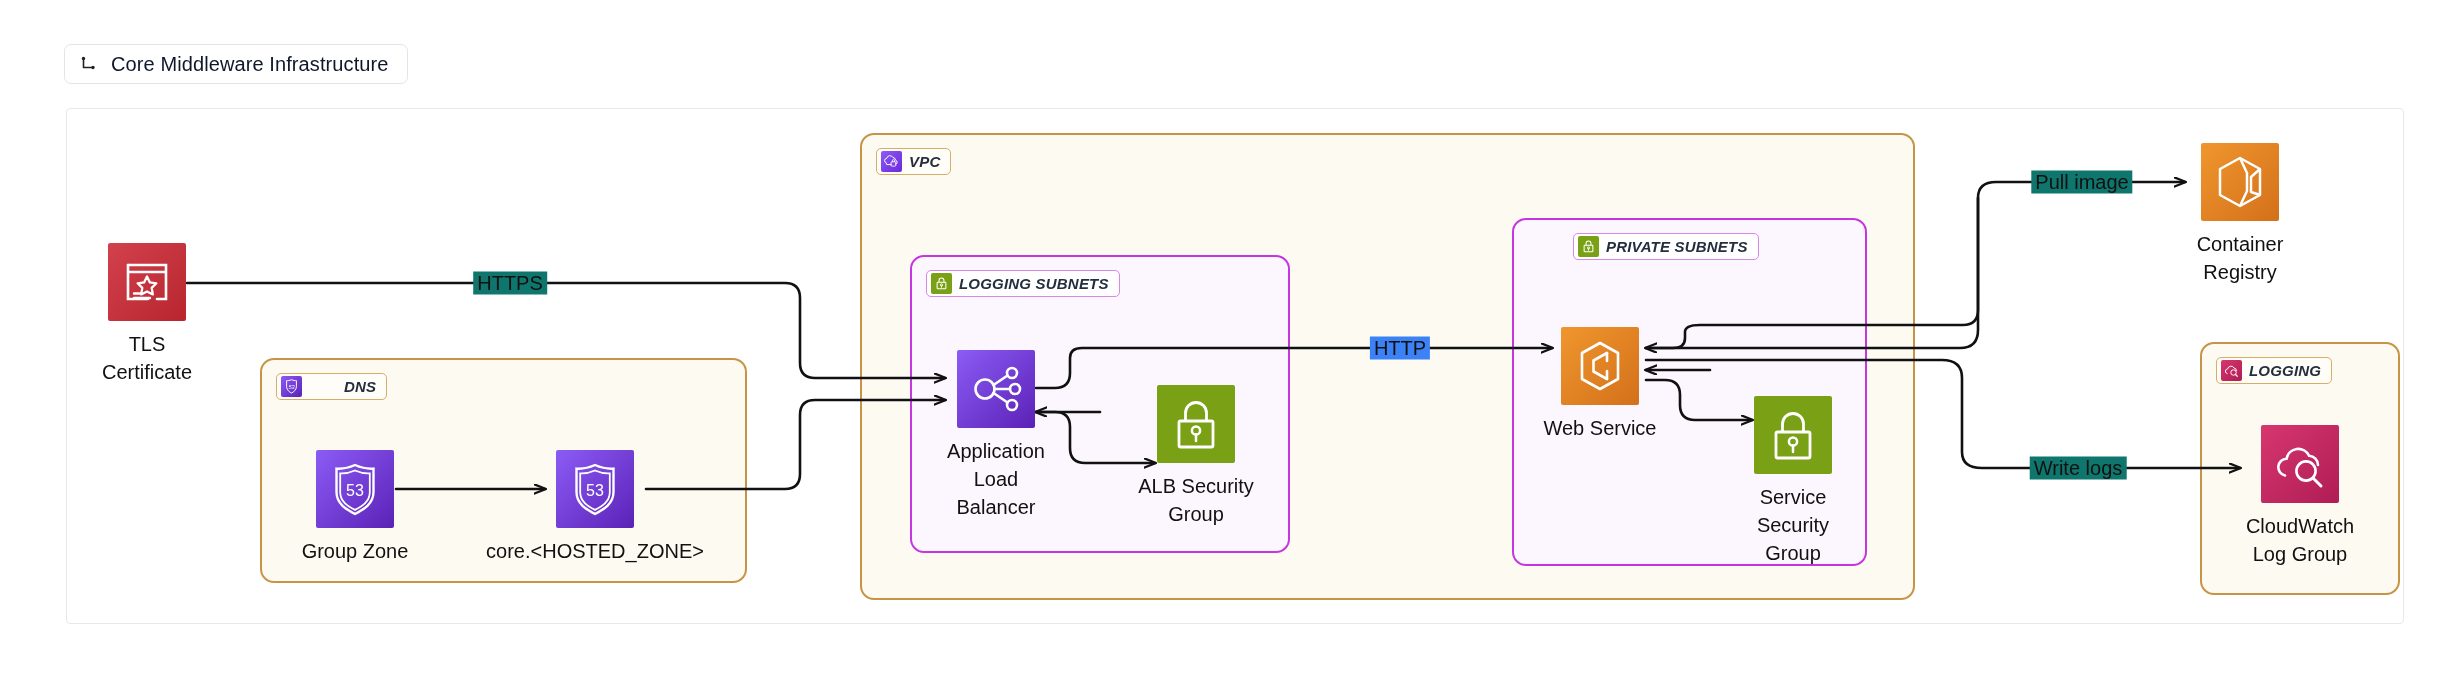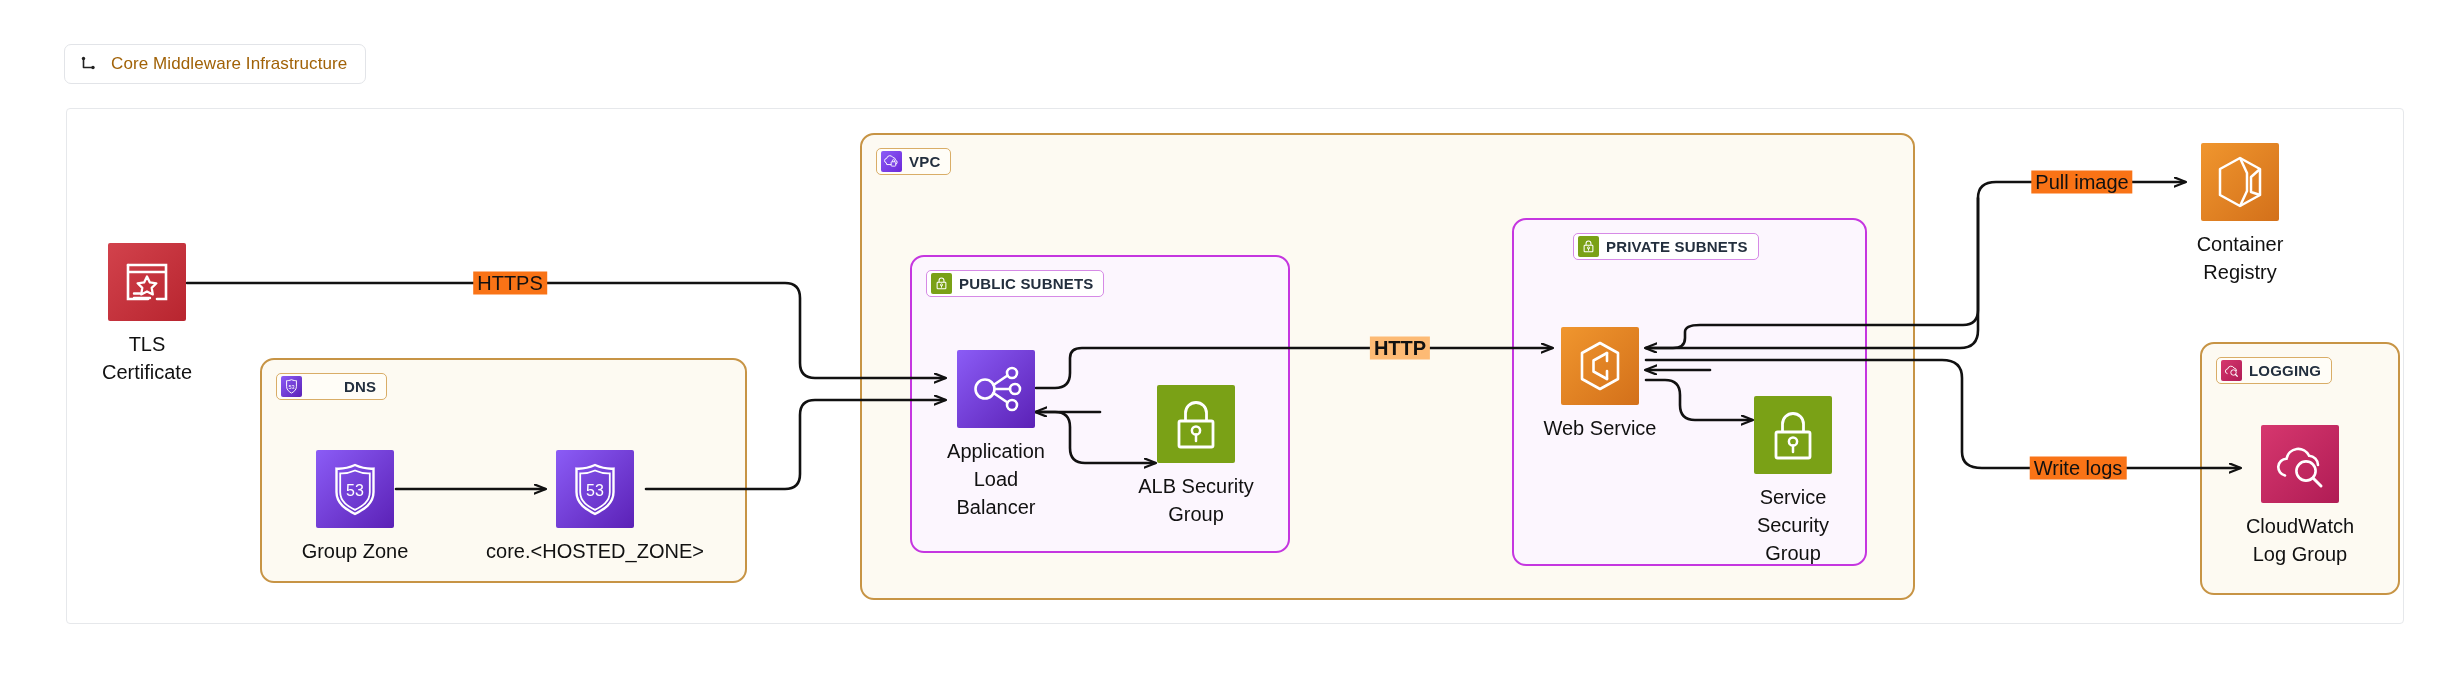--- a/index.html
+++ b/index.html
@@ -22,22 +22,22 @@
     height: 40px;
     display: flex; align-items: center;
     gap: 12px;
     padding: 0 18px 0 14px;
     border: 1px solid #e2e4e8;
     border-radius: 7px;
     background: #ffffff;
     box-sizing: border-box;
   }
   .title-badge .label {
-    font-size: 17px;
-    color: #a16207;
+    font-size: 20px;
+    color: #0f172a;
     letter-spacing: .1px;
     white-space: nowrap;
   }
   .elbow-icon { width: 20px; height: 20px; display:block; }
 
   
   .canvas-frame {
     position: absolute;
     left: 66px; top: 108px;
     width: 2338px; height: 516px;
@@ -87,20 +87,21 @@
   
   .chip {
     position: absolute;
     display: flex; align-items: center;
     gap: 7px;
     height: 27px;
     padding: 0 10px 0 4px;
     border-radius: 5px;
     box-sizing: border-box;
     background: #ffffff;
+    font-style: italic;
   }
   .chip.amber { background:#fffdf7; border:1px solid #d9ad67; }
   .chip.violet { background:#ffffff; border:1px solid #d68ae6; }
   .chip .chip-text {
     font-size: 15px;
     font-weight: bold;
     color: #232f3e;
     white-space: nowrap;
     letter-spacing: .2px;
   }
@@ -133,26 +134,26 @@
   #edges {
     position: absolute;
     left: 0; top: 0;
     width: 2458px; height: 700px;
     pointer-events: none;
   }
   .edge-label {
     position: absolute;
     font-size: 20px;
     color: #111111;
-    background: #f97316;
+    background: #0f766e;
     padding: 0 4px;
     white-space: nowrap;
     transform: translate(-50%, -50%);
   }
-  .edge-label.onvpc { background: #fdba74; font-weight: bold; }
+  .edge-label.onvpc { background: #3b82f6; }
 </style>
 </head>
 <body>
 
 <div id="root">
 
   <div class="title-badge">
     <span>
       <svg class="elbow-icon" viewBox="0 0 20 20" aria-hidden="true">
         <path d="M4.5 4.5 L4.5 13.5 L14 13.5" fill="none" stroke="#222" stroke-width="1.6" stroke-linecap="round" stroke-linejoin="round"></path>
@@ -225,21 +226,21 @@
   <div class="chip violet" style="left:926px; top:270px;">
     <span>
       <svg class="chip-ico" viewBox="0 0 24 24">
         <rect width="24" height="24" fill="#7aa116"></rect>
         <rect x="7" y="10.6" width="10" height="7.4" rx=".8" fill="none" stroke="#fff" stroke-width="1.2"></rect>
         <path d="M9.2 10.6V8.5a2.8 2.8 0 0 1 5.6 0v2.1" fill="none" stroke="#fff" stroke-width="1.2"></path>
         <circle cx="12" cy="13.6" r="1.2" fill="none" stroke="#fff" stroke-width="1.1"></circle>
         <path d="M12 14.7v1.6" stroke="#fff" stroke-width="1.1" stroke-linecap="round"></path>
       </svg>
     </span>
-    <span class="chip-text">PUBLIC SUBNETS</span>
+    <span class="chip-text">LOGGING SUBNETS</span>
   </div>
 
   <div class="cluster private-subnets"></div>
   <div class="chip violet" style="left:1573px; top:233px;">
     <span>
       <svg class="chip-ico" viewBox="0 0 24 24">
         <rect width="24" height="24" fill="#7aa116"></rect>
         <rect x="7" y="10.6" width="10" height="7.4" rx=".8" fill="none" stroke="#fff" stroke-width="1.2"></rect>
         <path d="M9.2 10.6V8.5a2.8 2.8 0 0 1 5.6 0v2.1" fill="none" stroke="#fff" stroke-width="1.2"></path>
         <circle cx="12" cy="13.6" r="1.2" fill="none" stroke="#fff" stroke-width="1.1"></circle>

